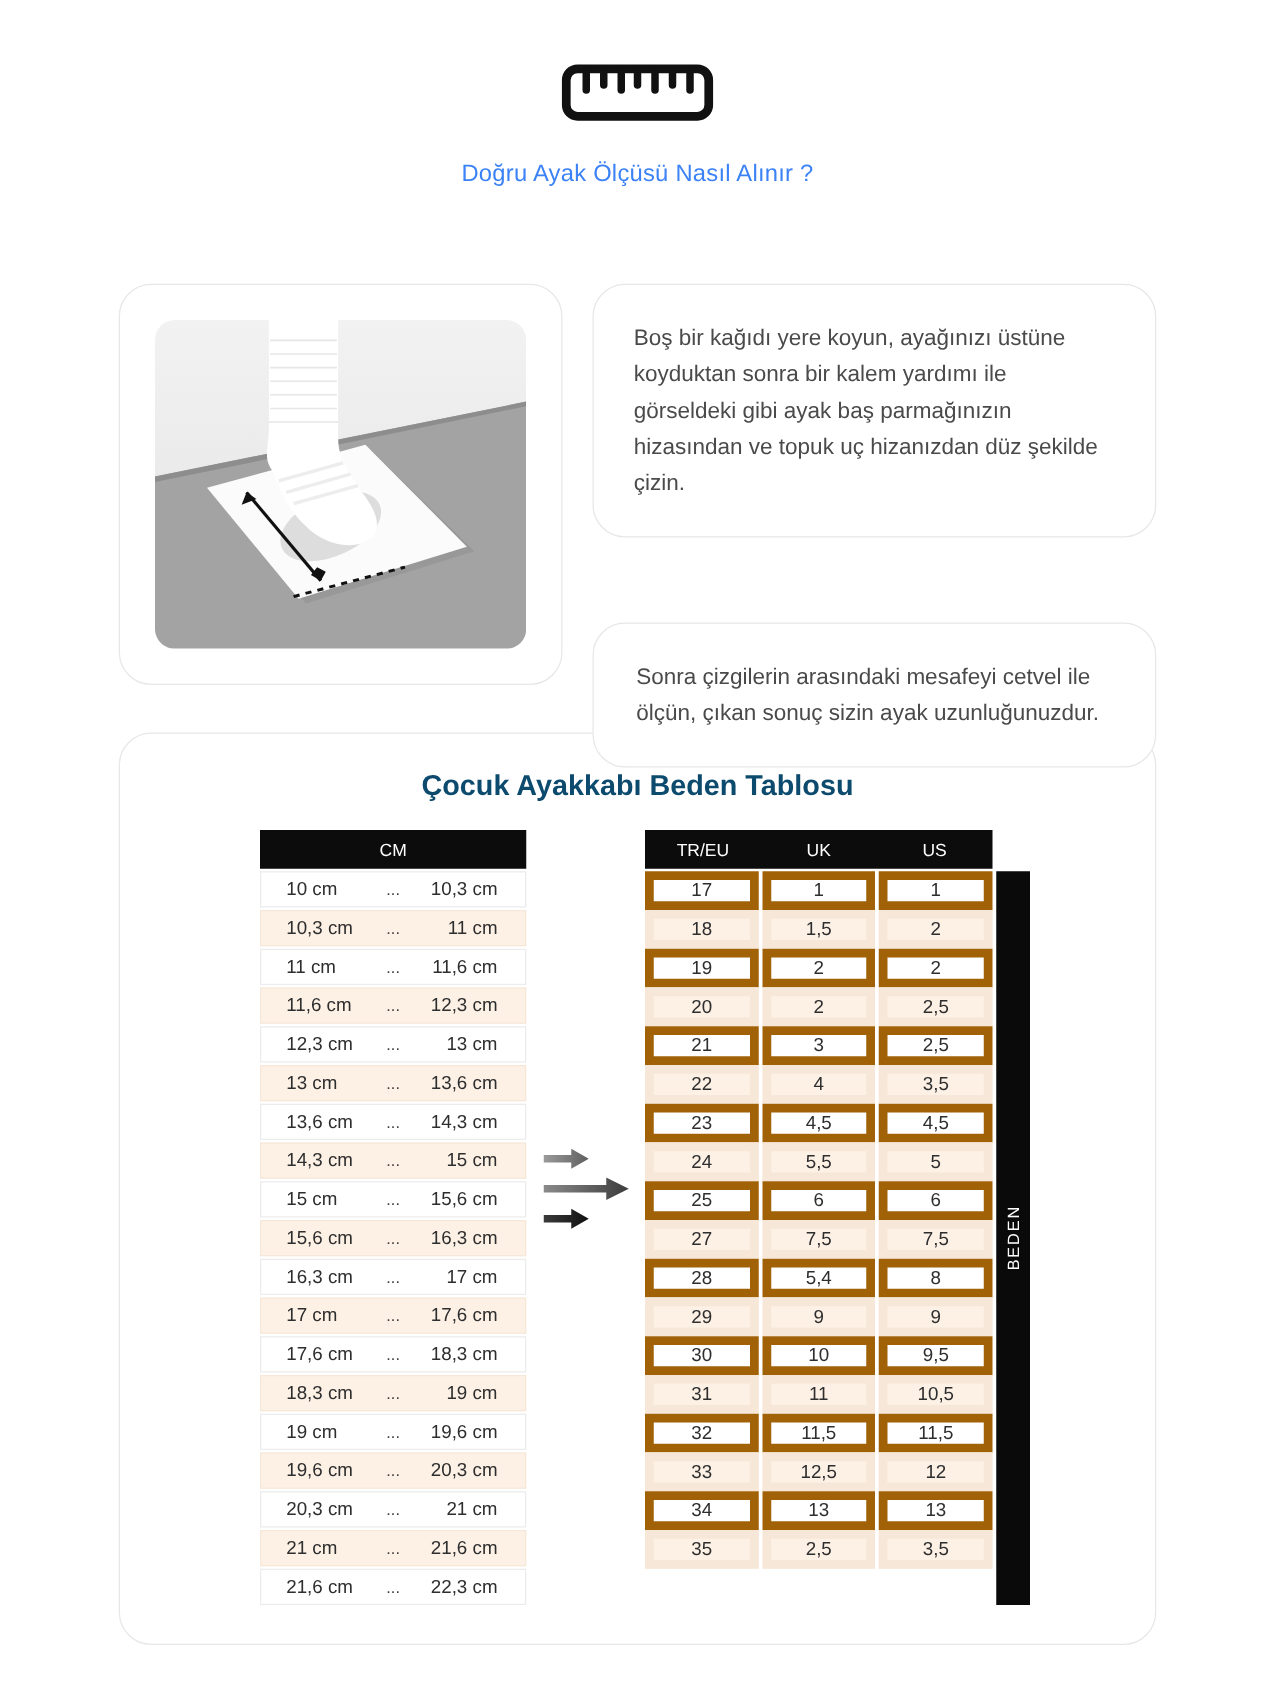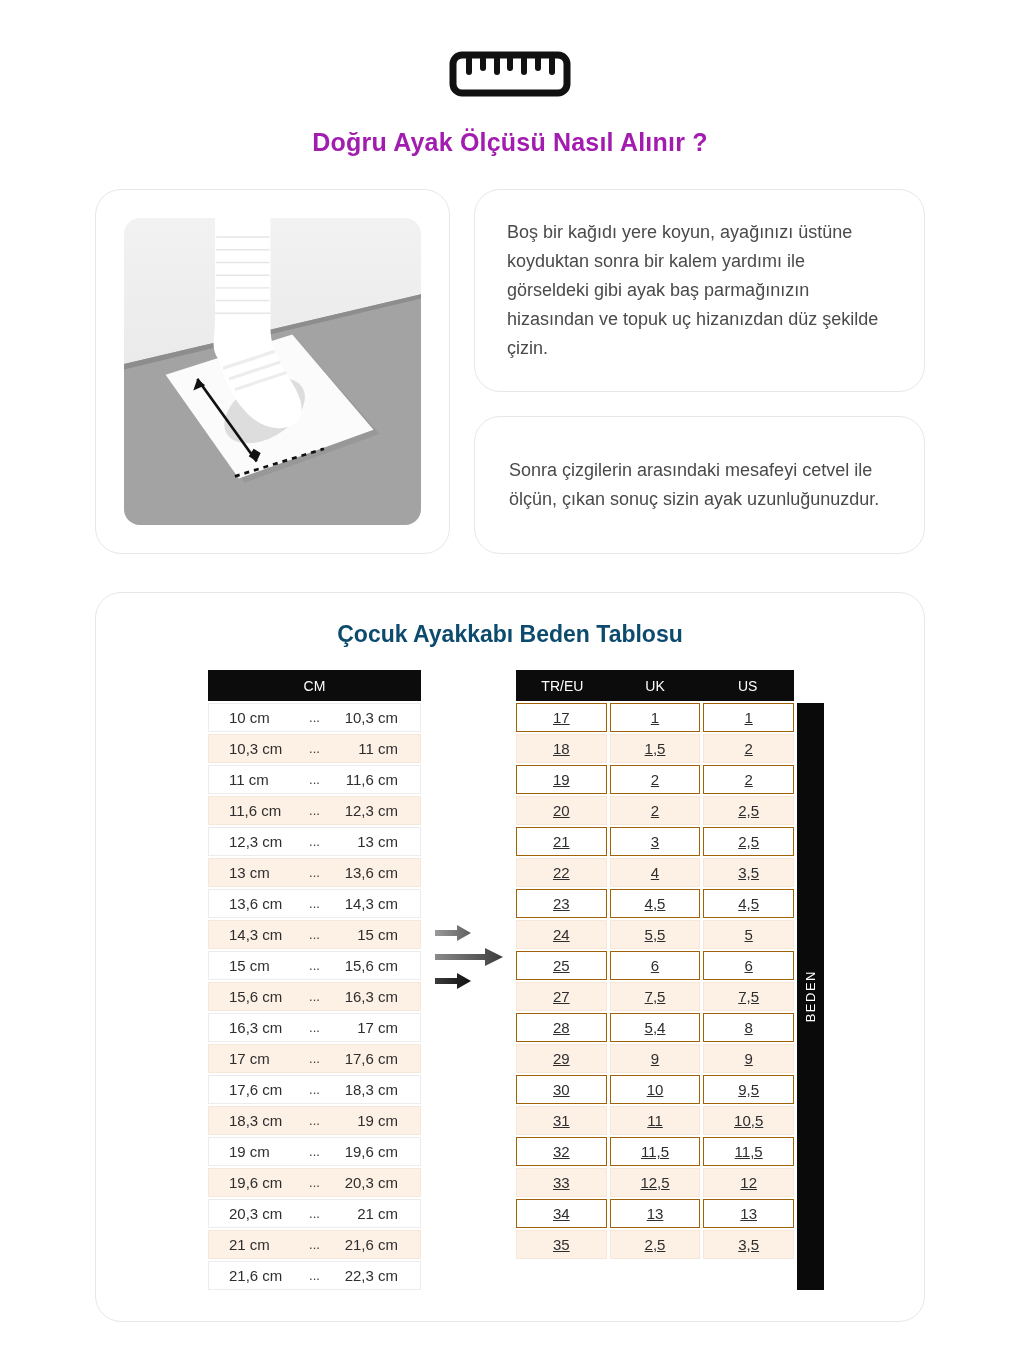--- a/index.html
+++ b/index.html
@@ -2,25 +2,25 @@
 <html><head>
 <meta charset="utf-8">
 <style>
   * { box-sizing: border-box; margin: 0; padding: 0; }
   html, body { width: 1020px; background: #ffffff; font-family: "Liberation Sans", "DejaVu Sans", sans-serif; color: #2e2e2e; }
   .page { width: 1020px; height: 1360px; position: relative; background: #ffffff; overflow: hidden; }
 
   
   .hero { padding-top: 50px; text-align: center; }
   .ruler-wrap { display: flex; justify-content: center; margin-bottom: 26px; }
-  .page-title { font-size: 25px; font-weight: 700; color: #a21caf; letter-spacing: 0.2px; }
+  .page-title { font-size: 19px; font-weight: 400; color: #3b82f6; letter-spacing: 0.2px; }
 
   
   .intro-row { display: flex; gap: 24px; padding: 0 95px; margin-top: 32px; height: 365px; }
-  .card { background: #ffffff; border: 1px solid #e7e7e7; border-radius: 26px; }
+  .card { background: #ffffff; border: 1px solid #e7e7e7; border-radius: 26px; margin-top: 44px; }
   .photo-card { width: 355px; flex: none; padding: 28px; }
   .photo-frame { width: 100%; height: 100%; border-radius: 16px; overflow: hidden; }
   .photo-frame svg { display: block; width: 100%; height: 100%; }
   .intro-col { flex: 1; display: flex; flex-direction: column; gap: 24px; }
   .text-card { flex: 1; padding: 28px 32px; display: flex; }
   .text-card.v-center { align-items: center; padding-left: 34px; }
   .text-card p { font-size: 18px; line-height: 29px; color: #4a4a4a; }
 
   
   .size-card { margin: 38px 95px 0; height: 730px; padding-top: 28px; }
@@ -41,21 +41,21 @@
   .cm-row .cm-left  { text-align: left;  padding-left: 20px; }
   .cm-row .cm-dots  { text-align: center; font-size: 13px; color: #3a3a3a; }
   .cm-row .cm-right { text-align: right; padding-right: 22px; }
 
   
   .arrows-gap { width: 95px; flex: none; display: flex; justify-content: center; padding-top: 252px; }
 
   
   .size-block { width: 278px; flex: none; }
   .size-row { display: grid; grid-template-columns: 1fr 1fr 1fr; gap: 0 3px; height: 29px; }
-  .size-row .cell { background: #ffffff; border: 1px solid #a16207; display: flex; align-items: center; justify-content: center; text-decoration: underline; }
+  .size-row .cell { background: #ffffff; border: 7px solid #a16207; display: flex; align-items: center; justify-content: center; }
 
   
   .beden-bar { width: 27px; flex: none; margin-left: 3px; margin-top: 33px; height: 587px; background: #0a0a0a;
                display: flex; align-items: center; justify-content: center; }
   .beden-bar span { writing-mode: vertical-rl; transform: rotate(180deg); color: #ffffff; font-size: 13px; letter-spacing: 1.5px; }
 </style>
 </head>
 <body>
 
 <div class="page">

